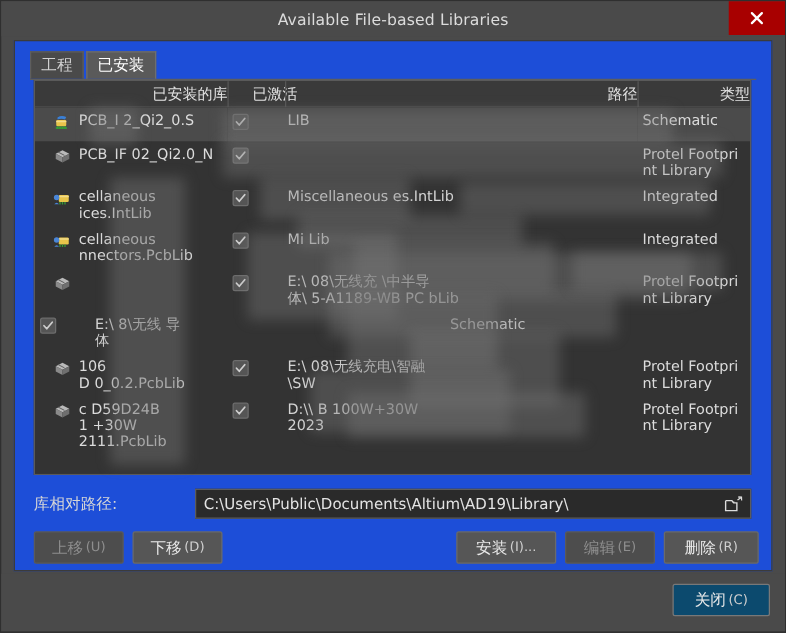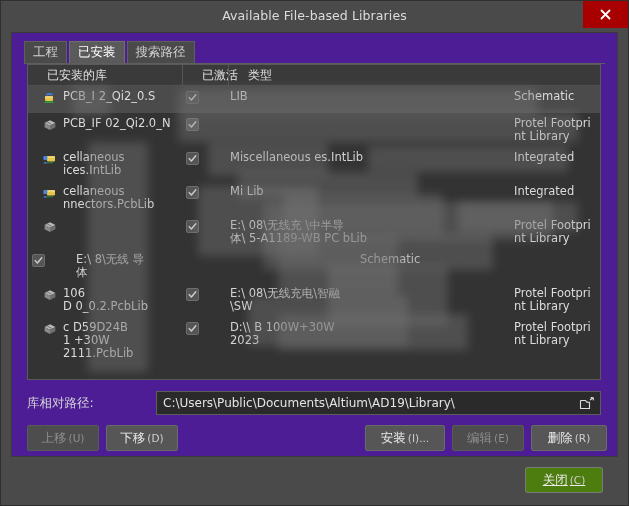--- a/index.html
+++ b/index.html
@@ -30,21 +30,21 @@
     width: 45px; height: 27px;
     background: #a80000;
     display: flex; align-items: center; justify-content: center;
     cursor: pointer;
   }
   .close-btn svg { display:block; }
   
   .body-panel {
     position: absolute;
     left: 10px; top: 31px; right: 10px; bottom: 48px;
-    background: #4c1d95;
+    background: #1d4ed8;
     border: 1px solid #3b3b3b;
   }
   
   .tabstrip {
     position: absolute; left: 12px; top: 8px; right: 12px;
     height: 23px;
     display: flex; align-items: flex-end;
     border-bottom: 1px solid #5e5e5e;
   }
   .tab {
@@ -78,20 +78,21 @@
     background: #3a3a3a;
     border-bottom: 1px solid #4e4e4e;
     align-items: center;
   }
   .hcell {
     font-size: 12px; color: #e2e2e2;
     padding-left: 19px;
     height: 21px; line-height: 21px;
     border-left: 1px solid #565656;
     white-space: nowrap;
+    text-align: right;
   }
   .hcell:first-child { border-left: none; }
   .c-name { width: 154px; }
   .c-act  { width: 46px; }
   .c-path { width: 282px; }
   .c-type { flex: 1; }
   .list-body { position: relative; background: #333333; height: 293px; }
   .row {
     position: relative;
     display: flex;
@@ -206,27 +207,27 @@
   .btn-inst   { left: 338px; width: 80px; }
   .btn-edit   { left: 425px; width: 72px; }
   .btn-del    { left: 504px; width: 76px; }
   
   .footer {
     position: absolute;
     left: 0; right: 0; bottom: 0; height: 46px;
     background: #4a4a4a;
   }
   .btn-close-b {
-    position: absolute; right: 25px; top: 8px;
+    position: absolute; right: 12px; top: 8px;
     width: 78px; height: 26px;
-    background: #4d7c0f;
+    background: #0c4a6e;
     border: 1px solid #787878;
     color: #eaeaea; font-size: 12.5px;
     display: flex; align-items: center; justify-content: center;
-    cursor: pointer; border-radius: 2px; text-decoration: underline;
+    cursor: pointer; border-radius: 2px;
   }
   .btn-close-b .acc { font-size: 10.5px; color: #cfcfcf; margin-left: 2px; }
 </style>
 </head>
 <body>
 
 <div class="dialog">
 
   <div class="titlebar">
     <span class="titlebar-text">Available File-based Libraries</span>
@@ -241,29 +242,27 @@
 
   <div class="body-panel">
 
     <div class="tabstrip">
       <div class="tab">
         <span>工程</span>
       </div>
       <div class="tab active">
         <span>已安装</span>
       </div>
-      <div class="tab">
-        <span>搜索路径</span>
-      </div>
     </div>
 
     <div class="list-wrap">
       <div class="list-header">
         <div class="hcell c-name">已安装的库</div>
         <div class="hcell c-act">已激活</div>
+        <div class="hcell c-path">路径</div>
         <div class="hcell c-type">类型</div>
       </div>
       <div class="list-body" id="list-body">
           <div class="row selected" style="min-height: 27px;">
             <div class="cell-name" style="min-height:27px">
               <span class="ico">
                 <svg width="16" height="14" viewBox="0 0 16 14">
                   <rect x="3" y="5" width="8" height="5" rx="1" fill="#e8c44a"></rect>
                   <path d="M3 5.6 h8 v1.2 h-8z" fill="#f2dc8a"></path>
                   <path d="M4 10 v2 M6 10 v2 M8 10 v2 M10 10 v2" stroke="#35a035" stroke-width="1.1"></path>

